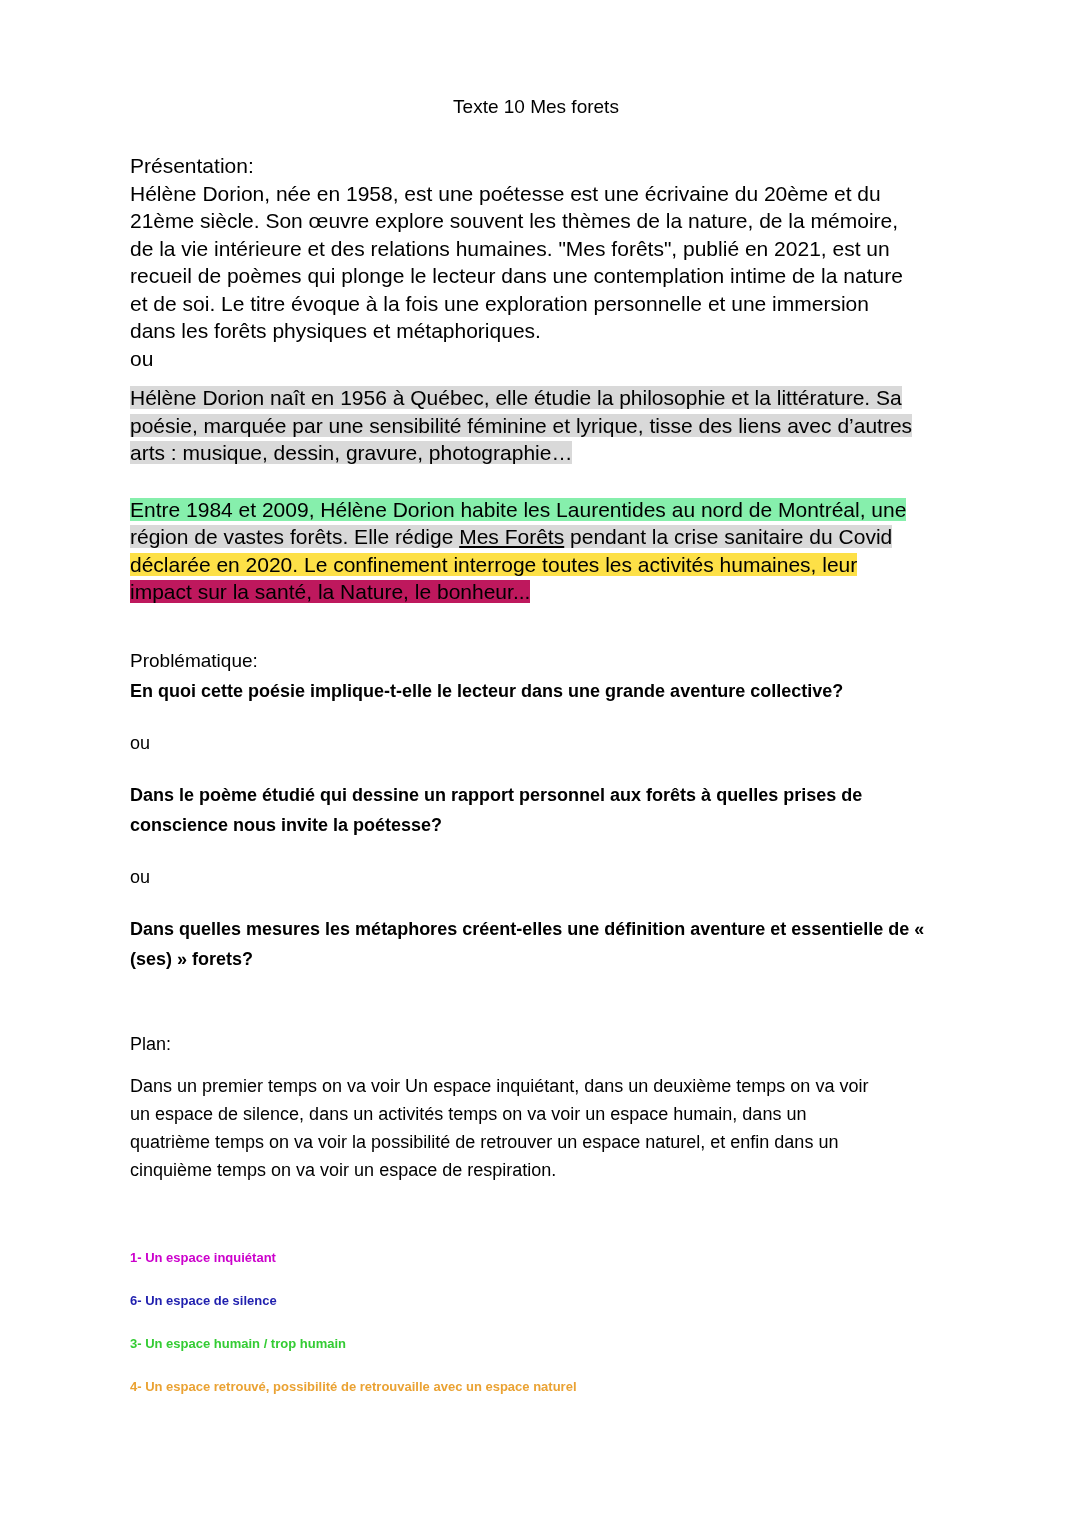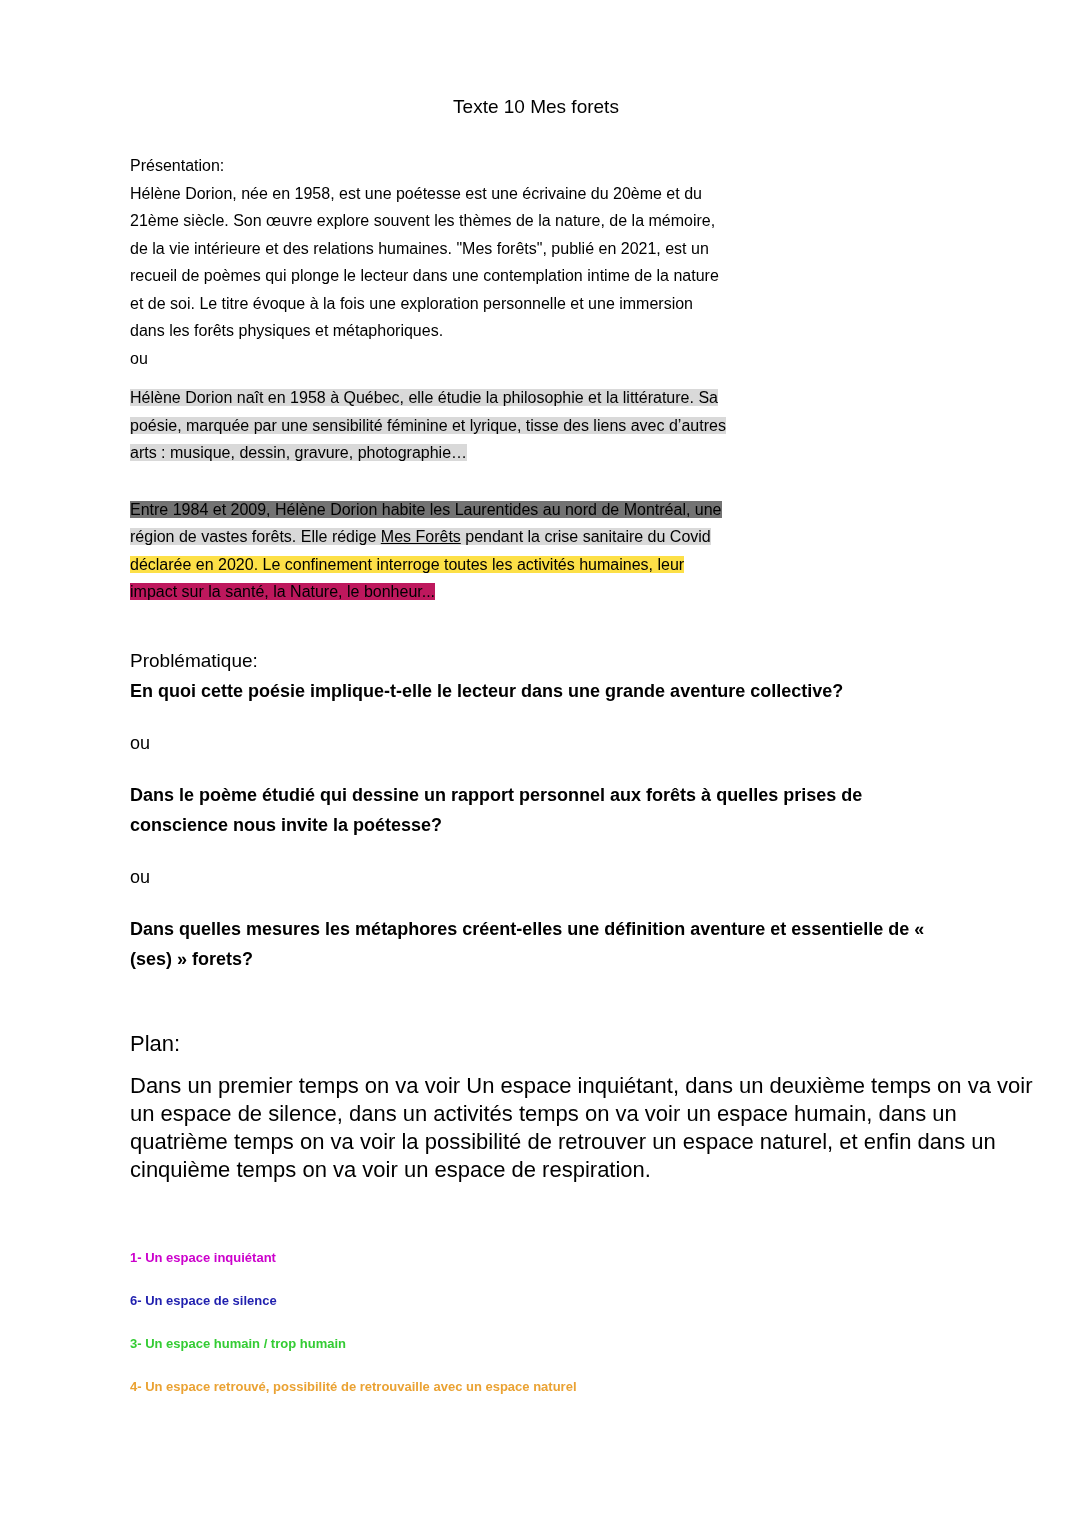--- a/index.html
+++ b/index.html
@@ -10,30 +10,29 @@
     background: #ffffff;
     overflow: hidden;
     font-family: "Liberation Sans", sans-serif;
     color: #000000;
   }
   .content {
     margin-left: 130px;
     width: 812px;
   }
   .doc-title {
-    padding-top: 64px;
+    padding-top: 96px;
     text-align: center;
     font-size: 19px;
     line-height: 22px;
-    margin-top: 32px;
   }
   
   .sec1 {
     margin-top: 34px;
-    font-size: 16px;
+    font-size: 21px;
     line-height: 27.5px;
   }
   .sec1 .line { white-space: nowrap; }
   .hl-para { margin-top: 12px; }
   .hl-para.second { margin-top: 29px; }
   .hl { background: #d9d9d9; }
   .u { text-decoration: underline; }
   
   .sec2 {
     margin-top: 40px;
@@ -42,21 +41,21 @@
   }
   .sec2 .heading { font-size: 19px; }
   .sec2 .ou { margin-top: 22px; margin-bottom: 22px; }
   .sec2 .q { margin-top: 0; }
   .sec2 .q2 { margin-top: 0; }
   .sec2 .q3 { margin-top: 18px; }
   .sec2 .line { white-space: nowrap; font-weight: bold; }
   
   .sec3 {
     margin-top: 56px;
-    font-size: 22px;
+    font-size: 18px;
     line-height: 28px;
   }
   .sec3 .heading { margin-bottom: 14px; }
   .sec3 .line { white-space: nowrap; }
   
   .outline {
     margin-top: 62px;
     font-size: 13px;
     font-weight: bold;
   }
@@ -78,27 +77,27 @@
       <div class="line">Présentation:</div>
       <div class="line">Hélène Dorion, née en 1958, est une poétesse est une écrivaine du 20ème et du</div>
       <div class="line">21ème siècle. Son œuvre explore souvent les thèmes de la nature, de la mémoire,</div>
       <div class="line">de la vie intérieure et des relations humaines. "Mes forêts", publié en 2021, est un</div>
       <div class="line">recueil de poèmes qui plonge le lecteur dans une contemplation intime de la nature</div>
       <div class="line">et de soi. Le titre évoque à la fois une exploration personnelle et une immersion</div>
       <div class="line">dans les forêts physiques et métaphoriques.</div>
       <div class="line">ou</div>
 
       <div class="hl-para">
-        <div class="line"><span class="hl" style="background: rgb(217, 217, 217);">Hélène Dorion naît en 1958 à Québec, elle étudie la philosophie et la littérature. Sa</span></div>
+        <div class="line"><span class="hl" style="background: rgb(217, 217, 217);">Hélène Dorion naît en 1956 à Québec, elle étudie la philosophie et la littérature. Sa</span></div>
         <div class="line"><span class="hl" style="background: rgb(217, 217, 217);">poésie, marquée par une sensibilité féminine et lyrique, tisse des liens avec d’autres</span></div>
         <div class="line"><span class="hl" style="background: rgb(217, 217, 217);">arts : musique, dessin, gravure, photographie…</span></div>
       </div>
 
       <div class="hl-para second">
-        <div class="line"><span class="hl" style="background: #737373;">Entre 1984 et 2009, Hélène Dorion habite les Laurentides au nord de Montréal, une</span></div>
+        <div class="line"><span class="hl" style="background: #86efac;">Entre 1984 et 2009, Hélène Dorion habite les Laurentides au nord de Montréal, une</span></div>
         <div class="line"><span class="hl" style="background: rgb(217, 217, 217);"><span>région de vastes forêts. Elle rédige </span><span class="u">Mes Forêts</span><span> pendant la crise sanitaire du Covid</span></span></div>
         <div class="line"><span class="hl" style="background: #fde047;">déclarée en 2020. Le confinement interroge toutes les activités humaines, leur</span></div>
         <div class="line"><span class="hl" style="background: #be185d;">impact sur la santé, la Nature, le bonheur...</span></div>
       </div>
     </div>
 
     <div class="sec2">
       <div class="heading">Problématique:</div>
       <div class="q line">En quoi cette poésie implique-t-elle le lecteur dans une grande aventure collective?</div>
       <div class="ou">ou</div>

